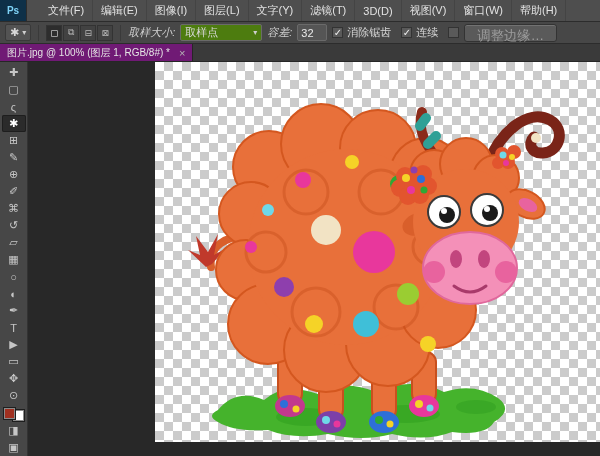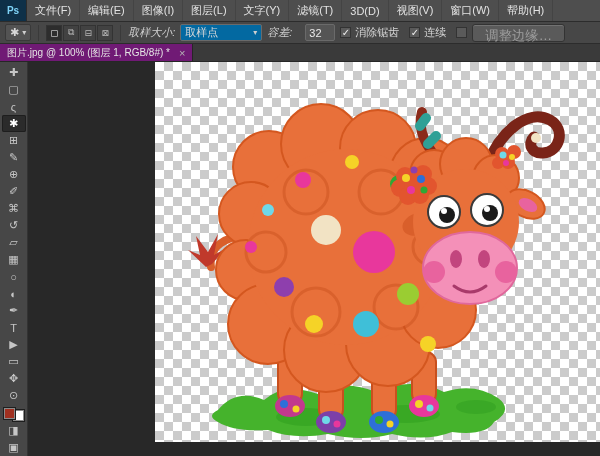--- a/index.html
+++ b/index.html
@@ -19,24 +19,24 @@
                 align-items:center; gap:5px; padding:0 5px; white-space:nowrap; }
   .preset { display:flex; align-items:center; gap:3px; background:#535353; border:1px solid #393939;
             padding:1px 4px; border-radius:2px; height:17px; }
   .divider { width:1px; height:16px; background:#3a3a3a; margin:0 2px; }
   .mode-group { display:flex; gap:1px; }
   .mode-btn { width:16px; height:16px; background:#424242; border:1px solid #333; color:#b8b8b8;
               font-size:9px; display:flex; align-items:center; justify-content:center; }
   .mode-btn.active { background:#2d2d2d; color:#f0f0f0; }
   .opt-label { color:#cfcfcf;font-style:italic; }
   .dropdown { display:flex; align-items:center; justify-content:space-between; gap:2px; min-width:82px;
-              background:#0369a1; border:1px solid #6a6a6a; border-radius:2px; padding:1px 4px; height:17px; }
+              background:#4d7c0f; border:1px solid #6a6a6a; border-radius:2px; padding:1px 4px; height:17px; }
   .caret { font-size:8px; color:#cfcfcf; }
   .tolerance-input { width:30px; height:17px; background:#555; border:1px solid #6a6a6a; border-radius:2px;
-                     color:#eaeaea; font-size:11px; padding:0 3px; font-family:inherit;margin-left:8px; }
+                     color:#eaeaea; font-size:11px; padding:0 3px; font-family:inherit; }
   .opt-check { display:flex; align-items:center; gap:4px; }
   .checkbox { width:11px; height:11px; background:#5a5a5a; border:1px solid #333; color:#f0f0f0;
               font-size:10px; line-height:9px; text-align:center; display:inline-block; }
   .refine-btn { background:#5a5a5a; border:1px solid #333; border-radius:3px; padding:2px 12px;
                 color:#9d9d9d; box-shadow:inset 0 1px 0 rgba(255,255,255,.15); height:18px; }
   
   .tabbar { height:18px; background:#3a3a3a; border-bottom:1px solid #262626; display:flex; align-items:stretch; }
   .tab { background:#701a75; display:flex; align-items:center; gap:9px; padding:0 7px; font-size:10px;
          color:#e4e4e4; border-right:1px solid #262626; }
   .tab-close { color:#b5b5b5; font-size:11px; }
@@ -59,21 +59,21 @@
                 linear-gradient(45deg,#cbcbcb 25%,transparent 25%,transparent 75%,#cbcbcb 75%),
                 linear-gradient(45deg,#cbcbcb 25%,transparent 25%,transparent 75%,#cbcbcb 75%);
               background-size:18px 18px; background-position:0 0,9px 9px; }
   .document svg { position:absolute; left:0; top:0; }
 </style>
 </head>
 <body>
 
 <div class="menubar">
   <div class="ps-logo">Ps</div>
-  <div style="display:flex;">
+  <div style="display:flex;margin-left:13px;">
       <div class="menu-item">文件(F)</div>
       <div class="menu-item">编辑(E)</div>
       <div class="menu-item">图像(I)</div>
       <div class="menu-item">图层(L)</div>
       <div class="menu-item">文字(Y)</div>
       <div class="menu-item">滤镜(T)</div>
       <div class="menu-item">3D(D)</div>
       <div class="menu-item">视图(V)</div>
       <div class="menu-item">窗口(W)</div>
       <div class="menu-item">帮助(H)</div>

